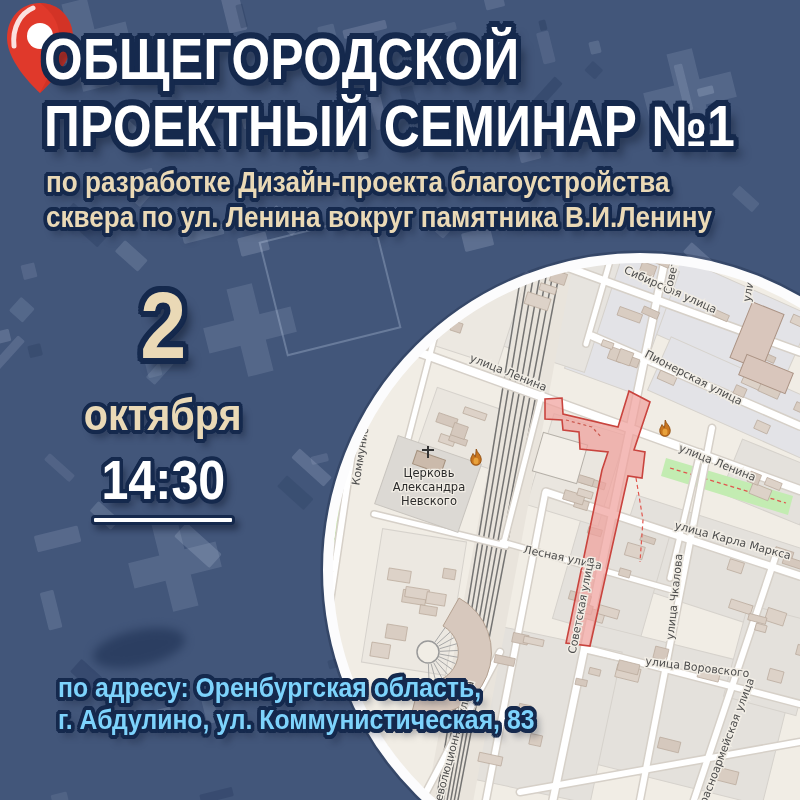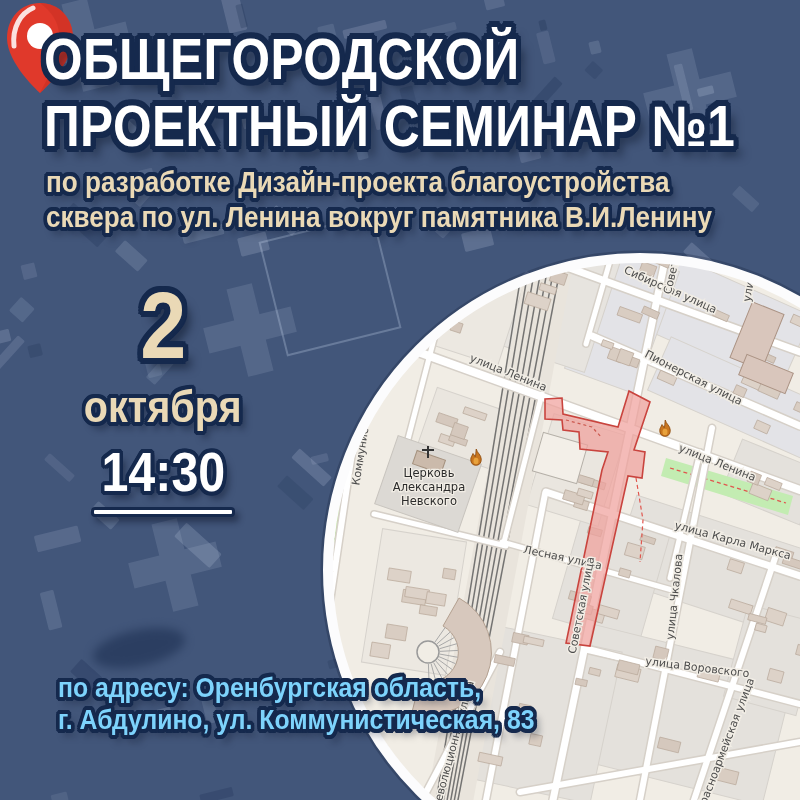--- a/index.html
+++ b/index.html
@@ -30,21 +30,21 @@
   .olm{ text-shadow:
     4px 0 0 #15294d,-4px 0 0 #15294d,0 4px 0 #15294d,0 -4px 0 #15294d,
     3px 3px 0 #15294d,3px -3px 0 #15294d,-3px 3px 0 #15294d,-3px -3px 0 #15294d,
     4px 2px 0 #15294d,4px -2px 0 #15294d,-4px 2px 0 #15294d,-4px -2px 0 #15294d,
     2px 4px 0 #15294d,2px -4px 0 #15294d,-2px 4px 0 #15294d,-2px -4px 0 #15294d,
     6px 7px 8px rgba(8,16,35,.5);}
   .title{left:44px; top:26px; font-size:57px; line-height:67px; color:#ffffff; letter-spacing:.5px;}
   .subtitle{left:46px; top:164px; font-size:30px; line-height:35px; color:#ead9b6;}
   .datecol{left:56px; top:282px; width:214px; text-align:center; color:#ead9b6;}
   .day{font-size:94px; line-height:88px;}
-  .month{font-size:45px; line-height:50px; margin-top:12px;}
+  .month{font-size:45px; line-height:50px; margin-top:20px;}
   .time{font-size:55px; line-height:56px; margin-top:12px; color:#ffffff;}
   .underline{
     width:138px; height:4px; background:#ffffff; border:3px solid #15294d;
     border-radius:4px; margin:7px auto 0 auto;
     box-shadow:4px 5px 6px rgba(8,16,35,.45);
   }
   .address{left:58px; top:671px; font-size:28.5px; line-height:32px; color:#7dd3fc;}
 </style>
 </head>
 <body>

